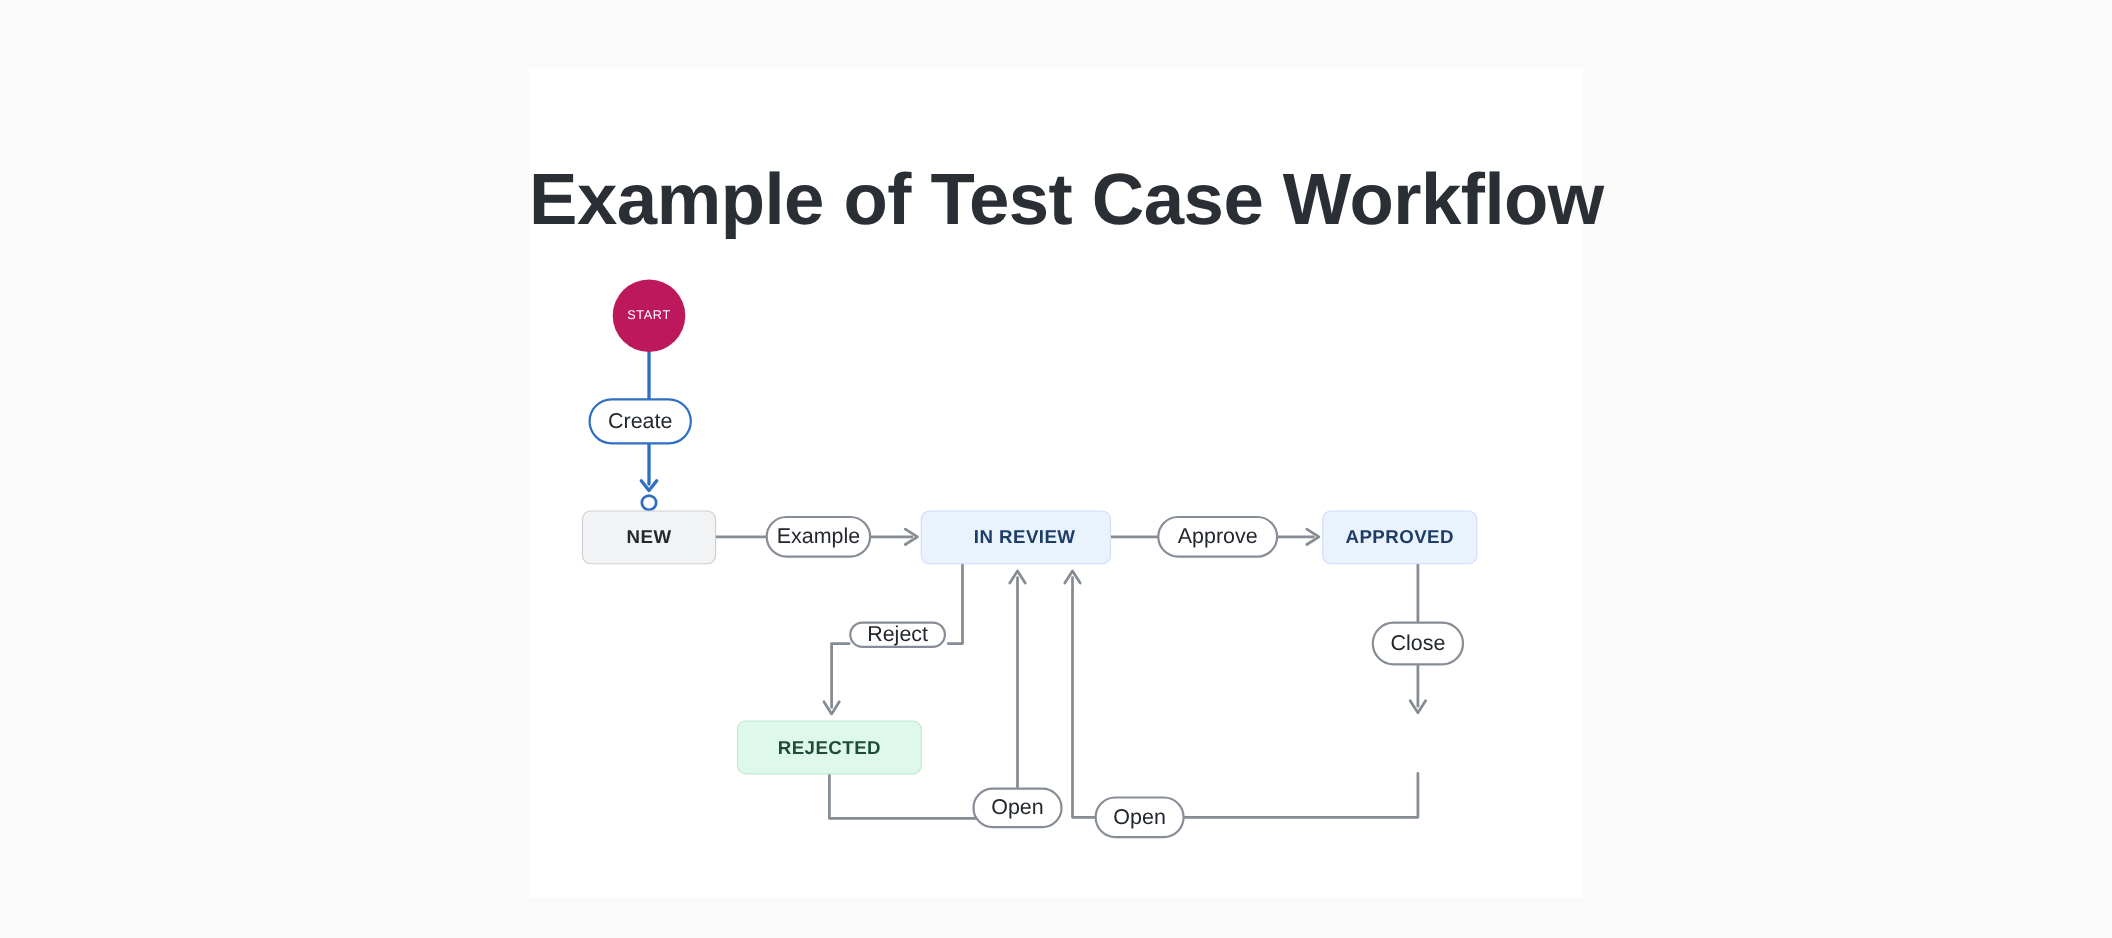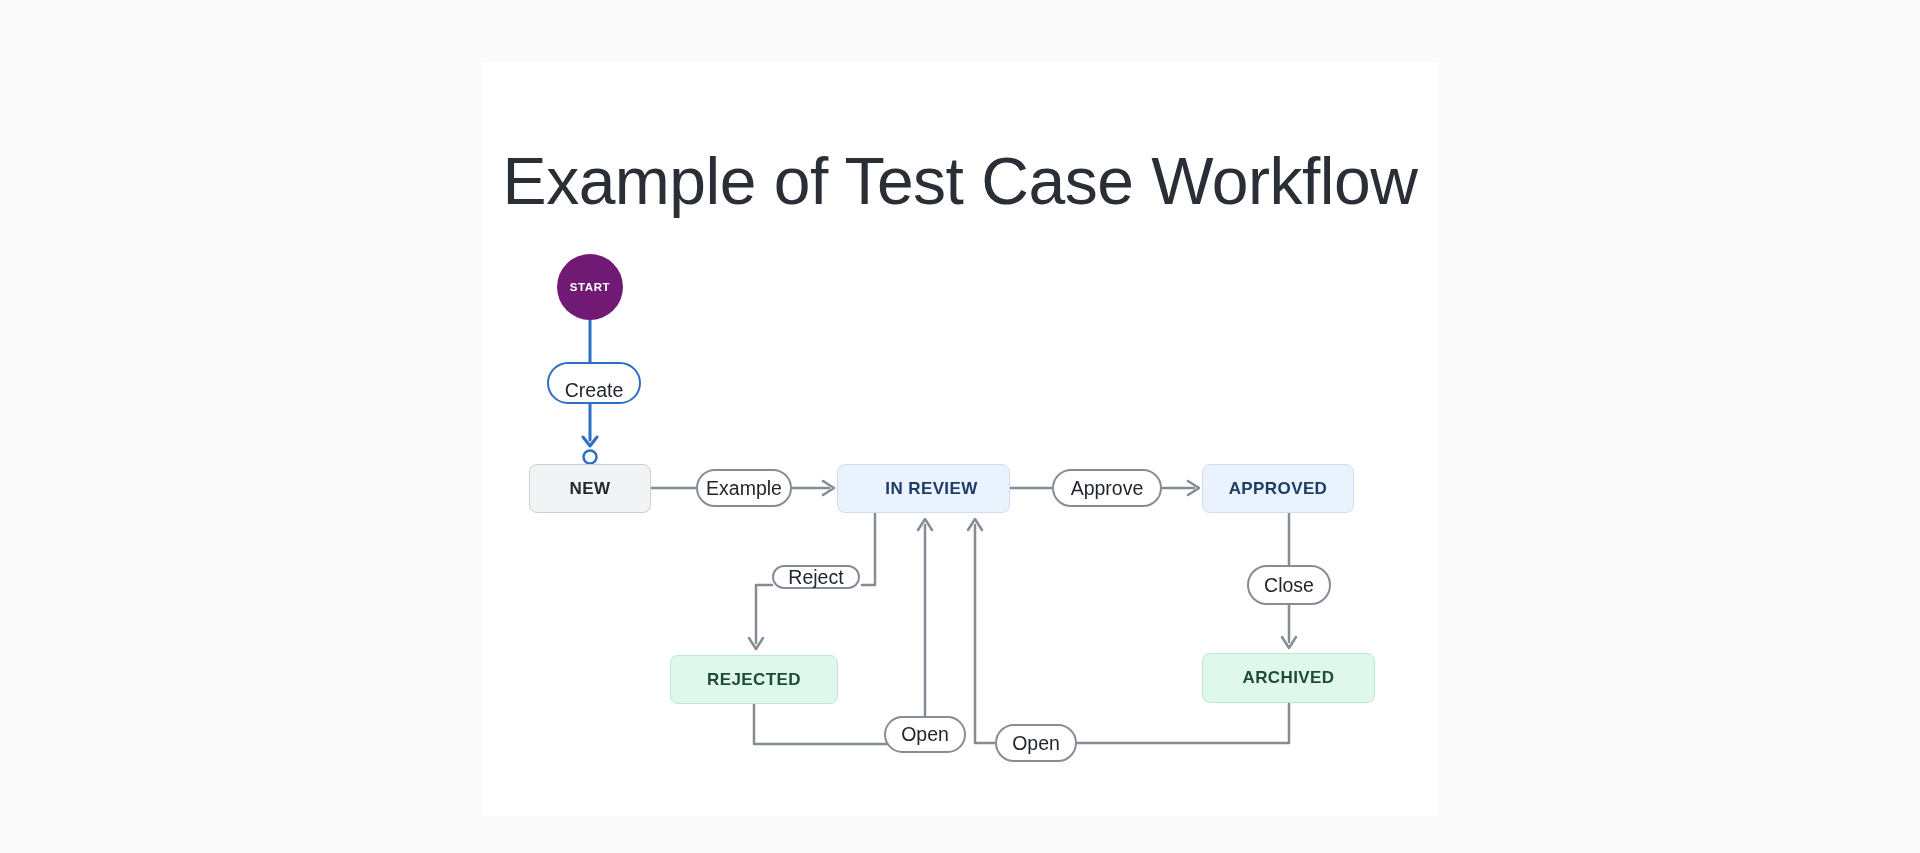--- a/index.html
+++ b/index.html
@@ -9,57 +9,57 @@
     font-family:"Liberation Sans", sans-serif;
     position:relative;
   }
   .sheet{
     position:absolute;left:481px;top:62px;width:958px;height:754px;
     background:#ffffff;
   }
   .page-title{
     position:absolute;left:481px;top:99px;width:958px;
     text-align:center;
-    font-size:66px;font-weight:400;letter-spacing:-0.5px;
+    font-size:66px;font-weight:700;letter-spacing:-0.5px;
     color:#2a2e35;white-space:nowrap;
   }
   .diagram{position:absolute;left:0;top:0;width:1920px;height:853px;}
   .connectors{position:absolute;left:0;top:0;width:1920px;height:853px;}
 
   .start-circle{
     position:absolute;left:557px;top:254px;width:66px;height:66px;
-    background:#701a75;border-radius:50%;
+    background:#be185d;border-radius:50%;
     display:flex;align-items:center;justify-content:center;
-    color:#ffffff;font-size:11.5px;font-weight:700;letter-spacing:0.6px;
+    color:#ffffff;font-size:11.5px;font-weight:400;letter-spacing:0.6px;
   }
   .pill{
     position:absolute;background:#ffffff;
     border:2.5px solid #878d96;border-radius:999px;
     display:flex;align-items:center;justify-content:center;
     font-size:19.5px;color:#22262d;
     box-sizing:border-box;white-space:nowrap;
   }
   .pill-blue{border-color:#2e6fc4;}
   .state{
     position:absolute;box-sizing:border-box;
     display:flex;align-items:center;justify-content:center;
     font-size:17px;font-weight:700;letter-spacing:0.4px;
     border-radius:8px;border:1.5px solid;white-space:nowrap;
   }
   .state-default{background:#f2f3f4;border-color:#cbcfd5;color:#23272e;}
   .state-blue{background:#e9f2fd;border-color:#cddef5;color:#1d3c66;}
   .state-green{background:#def8eb;border-color:#bce9d2;color:#1e4b3a;}
 
   
-  .n-create  {left:547px; top:362px; width:94px;  height:42px;align-items:flex-end;}
+  .n-create  {left:535px; top:362px; width:94px;  height:42px;}
   .n-new     {left:529px; top:464px; width:122px; height:49px;}
   .n-review  {left:696px; top:469px; width:96px;  height:38px;}
   .n-inreview{left:837px; top:464px; width:173px; height:49px;padding-left:16px;}
   .n-approve {left:1052px;top:469px; width:110px; height:38px;}
-  .n-approved{left:1202px;top:464px; width:152px; height:49px;}
+  .n-approved{left:1202px;top:464px; width:141px; height:49px;}
   .n-reject  {left:772px; top:565px; width:88px;  height:24px;}
   .n-rejected{left:670px; top:655px; width:168px; height:49px;}
   .n-close   {left:1247px;top:565px; width:84px;  height:40px;}
   .n-archived{left:1202px;top:653px; width:173px; height:50px;}
   .n-open1   {left:884px; top:716px; width:82px;  height:37px;}
   .n-open2   {left:995px; top:724px; width:82px;  height:38px;}
 </style>
 </head>
 <body>
 
@@ -131,17 +131,14 @@
   </div>
   <div class="state state-blue n-inreview">
     <span>IN REVIEW</span>
   </div>
   <div class="state state-blue n-approved">
     <span>APPROVED</span>
   </div>
   <div class="state state-green n-rejected">
     <span>REJECTED</span>
   </div>
-  <div class="state state-green n-archived">
-    <span>ARCHIVED</span>
-  </div>
 
 </div>
 
 </body></html>

